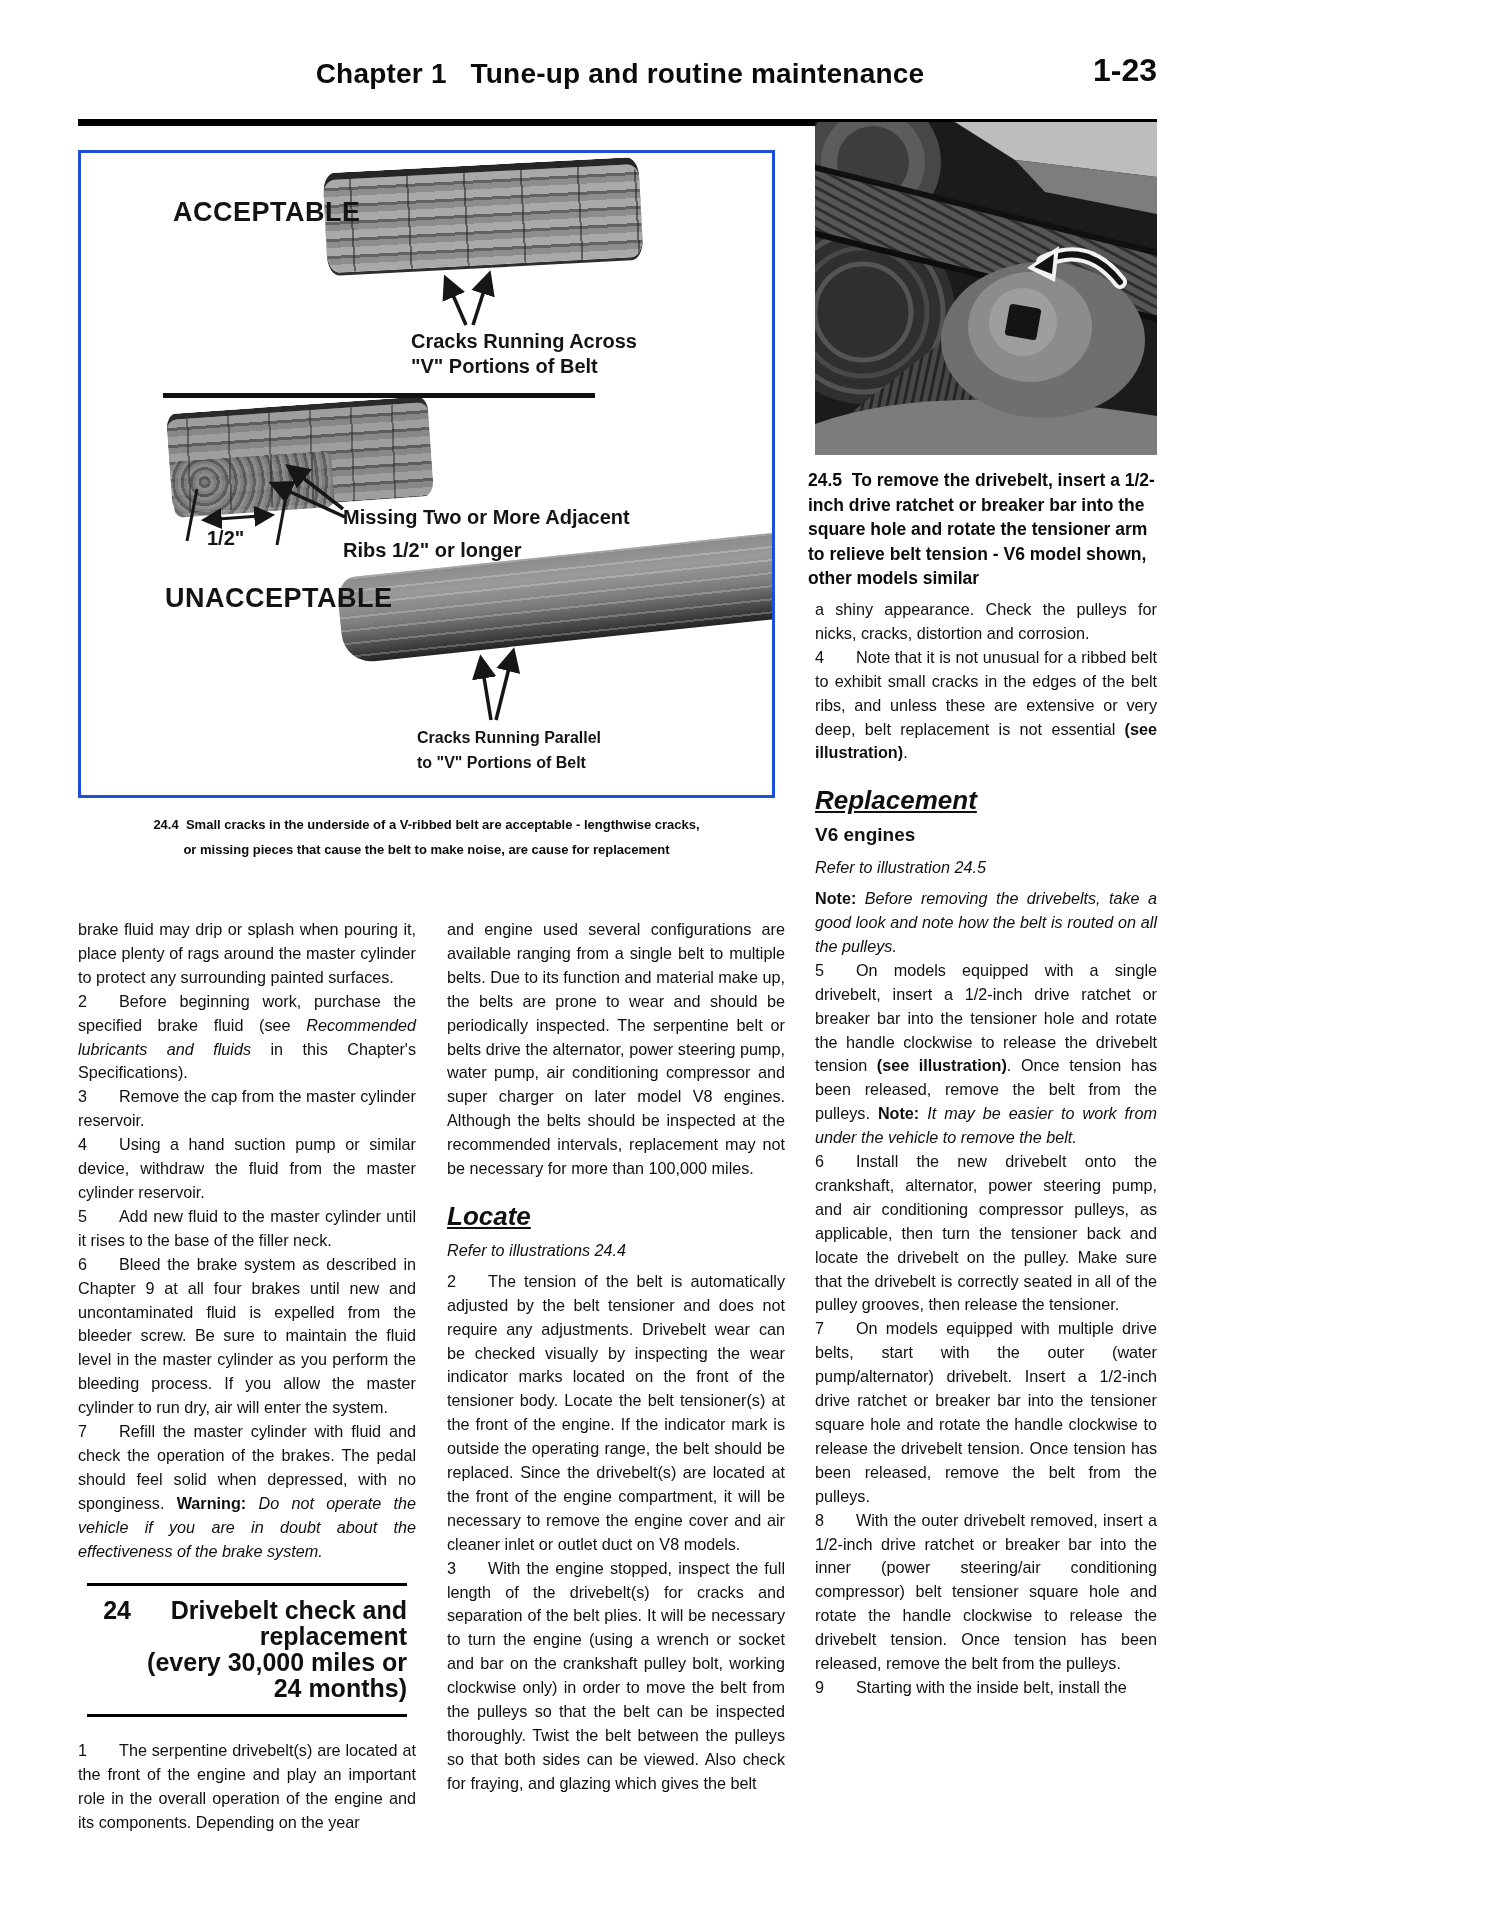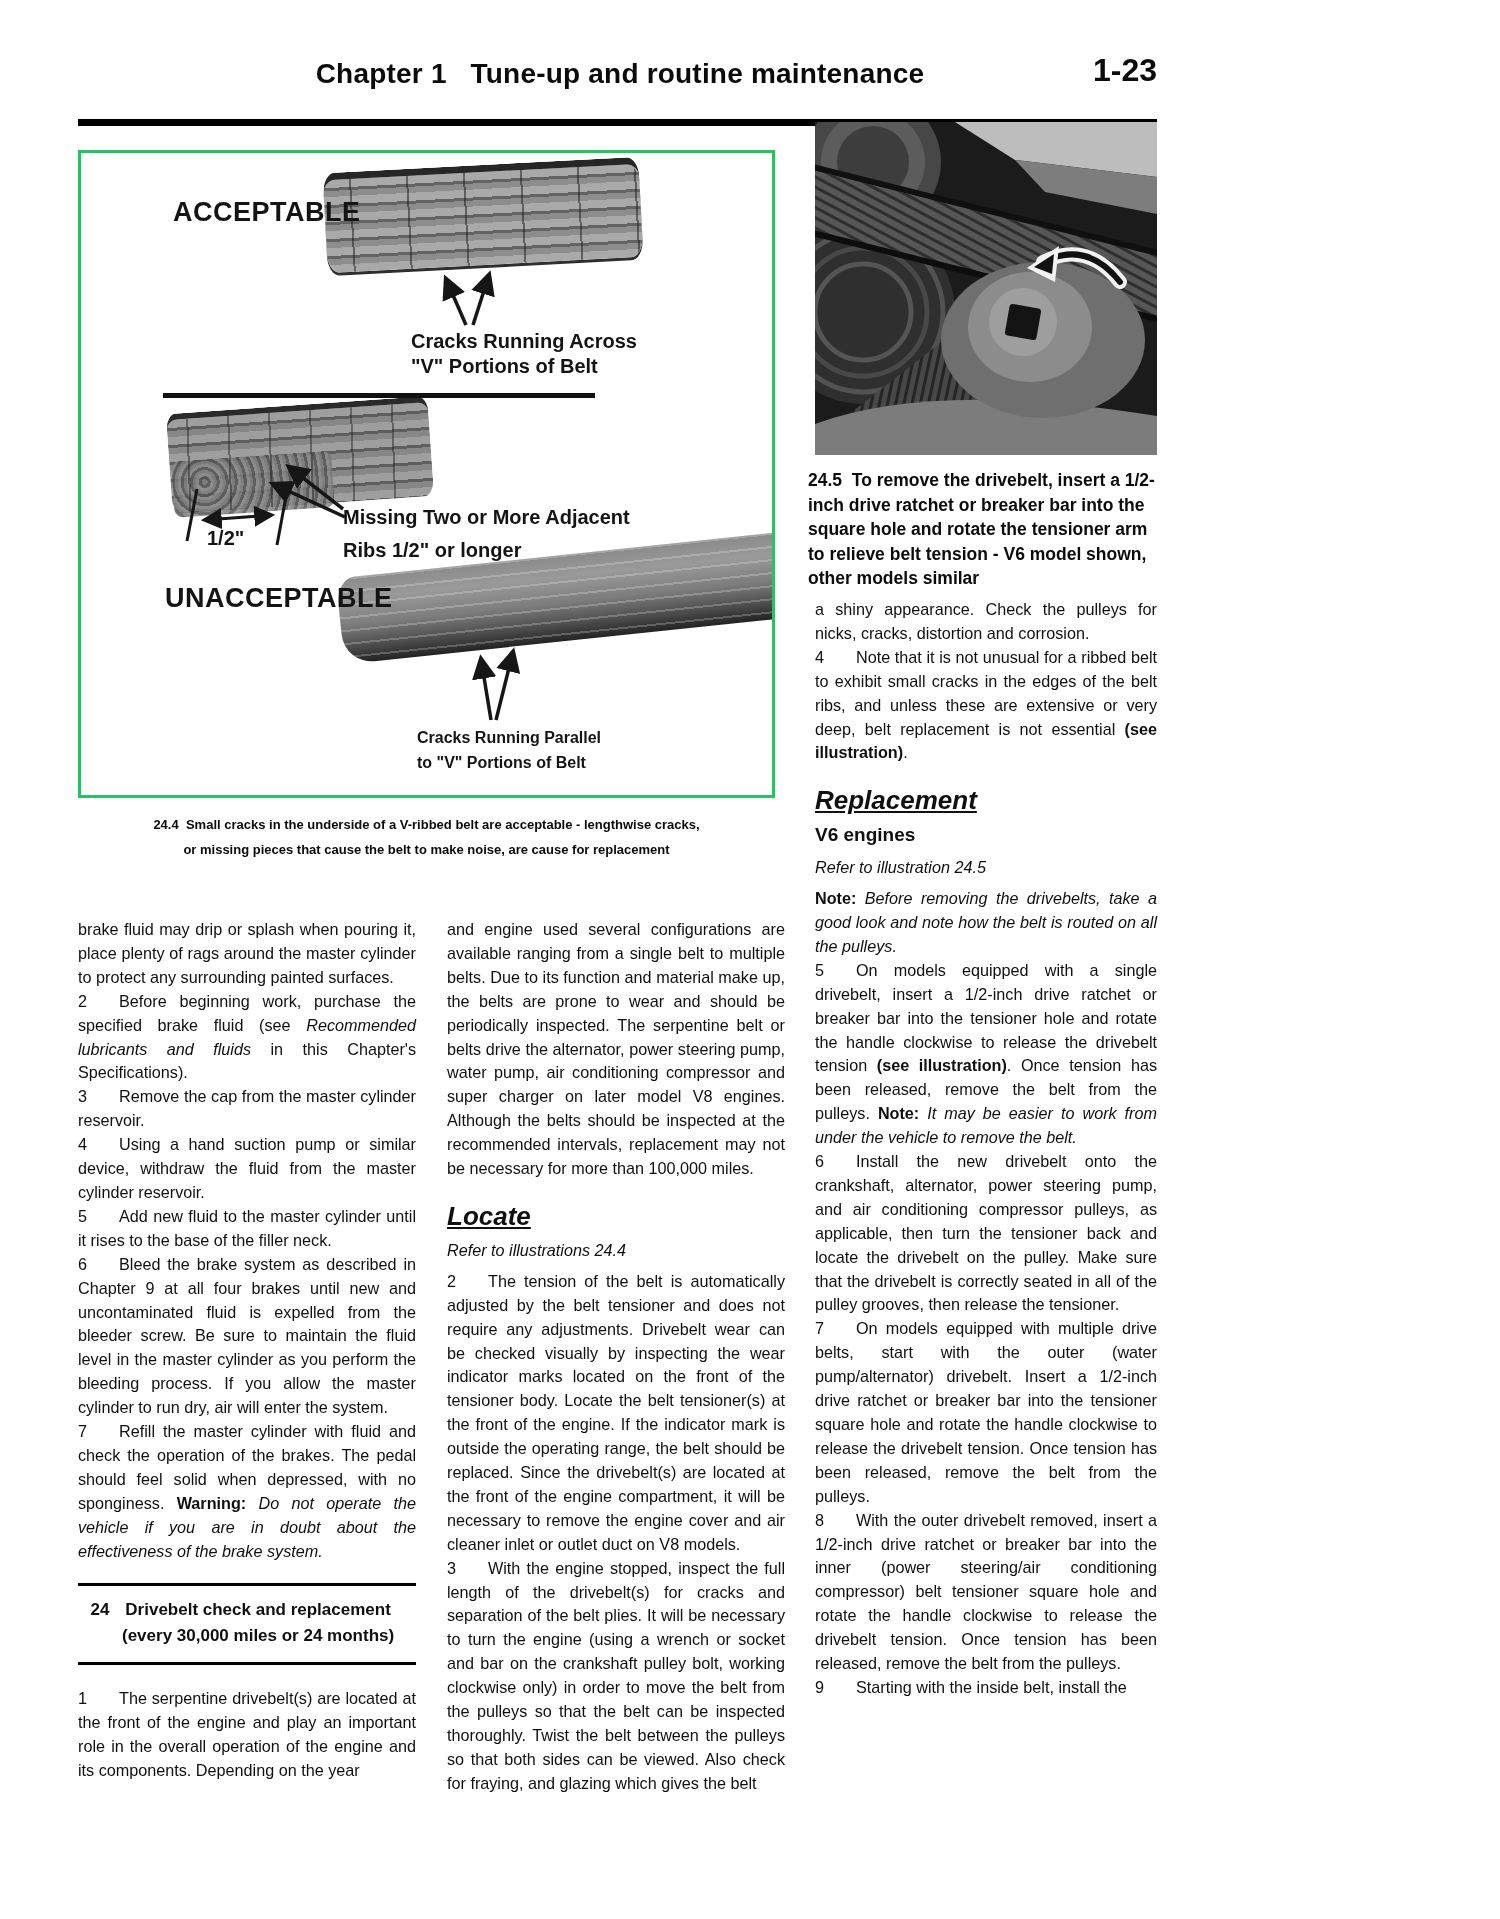--- a/index.html
+++ b/index.html
@@ -11,21 +11,21 @@
   }
   
   .hdr-title{ position:absolute; left:190px; top:58px; width:860px; text-align:center;
     font-size:28px; font-weight:bold; letter-spacing:.2px; }
   .hdr-page{ position:absolute; left:1000px; top:52px; width:157px; text-align:right;
     font-size:32px; font-weight:bold; }
   .hdr-rule{ position:absolute; left:78px; top:119px; width:1079px; height:7px; background:#000; }
 
   
   .figbox{ position:absolute; left:78px; top:150px; width:697px; height:648px;
-    border:3px solid #22c55e; background:#fff; overflow:hidden; }
+    border:3px solid #1d4ed8; background:#fff; overflow:hidden; }
   .fig-label{ position:absolute; font-weight:bold; color:#141414; white-space:pre-line; }
   .lbl-acceptable{ left:92px;  top:44px;  font-size:27px; letter-spacing:.5px; }
   .lbl-unacceptable{ left:84px; top:430px; font-size:27px; letter-spacing:.5px; }
   .lbl-across{   left:330px; top:176px; font-size:20px; line-height:25px; }
   .lbl-missing{  left:262px; top:348px; font-size:20px; line-height:33px; }
   .lbl-parallel{ left:336px; top:572px; font-size:16px; line-height:25px; }
   .lbl-half{     left:126px; top:374px; font-size:20px; }
 
   .belt{ position:absolute; }
   .belt1{ left:244px; top:12px; width:316px; height:100px; transform:rotate(-3deg);
@@ -63,22 +63,22 @@
   .col-mid{  left:447px; top:918px; width:338px; }
   .col-right{left:815px; top:598px; width:342px; }
   .para{ margin:0; }
   .s-num{ display:inline-block; min-width:41px; }
   .s-b{ font-weight:bold; }
   .s-i{ font-style:italic; }
   .big-heading{ font-size:26px; font-weight:bold; font-style:italic; margin:24px 0 10px;text-decoration:underline; }
   .sub-heading{ font-size:19px; font-weight:bold; margin:2px 0 9px; }
   .ref{ font-style:italic; margin:0 0 7px; }
   .rule-heading{ border-top:3px solid #000; border-bottom:3px solid #000;
-    margin:20px 0 22px; padding:11px 0 13px; display:flex;
-    font-weight:bold; font-size:17px; line-height:26px; text-align:center; }
+    margin:20px 9px 22px; padding:11px 0 13px; display:flex;
+    font-weight:bold; font-size:25px; line-height:26px; text-align:right; }
   .rh-num{ width:44px; flex:none; }
   .rh-text{ white-space:pre-line; }
 </style>
 </head>
 <body>
 
 <div class="page">
 
   <div class="hdr-title">Chapter 1&nbsp;&nbsp; Tune-up and routine maintenance</div>
   <div class="hdr-page">1-23</div>

